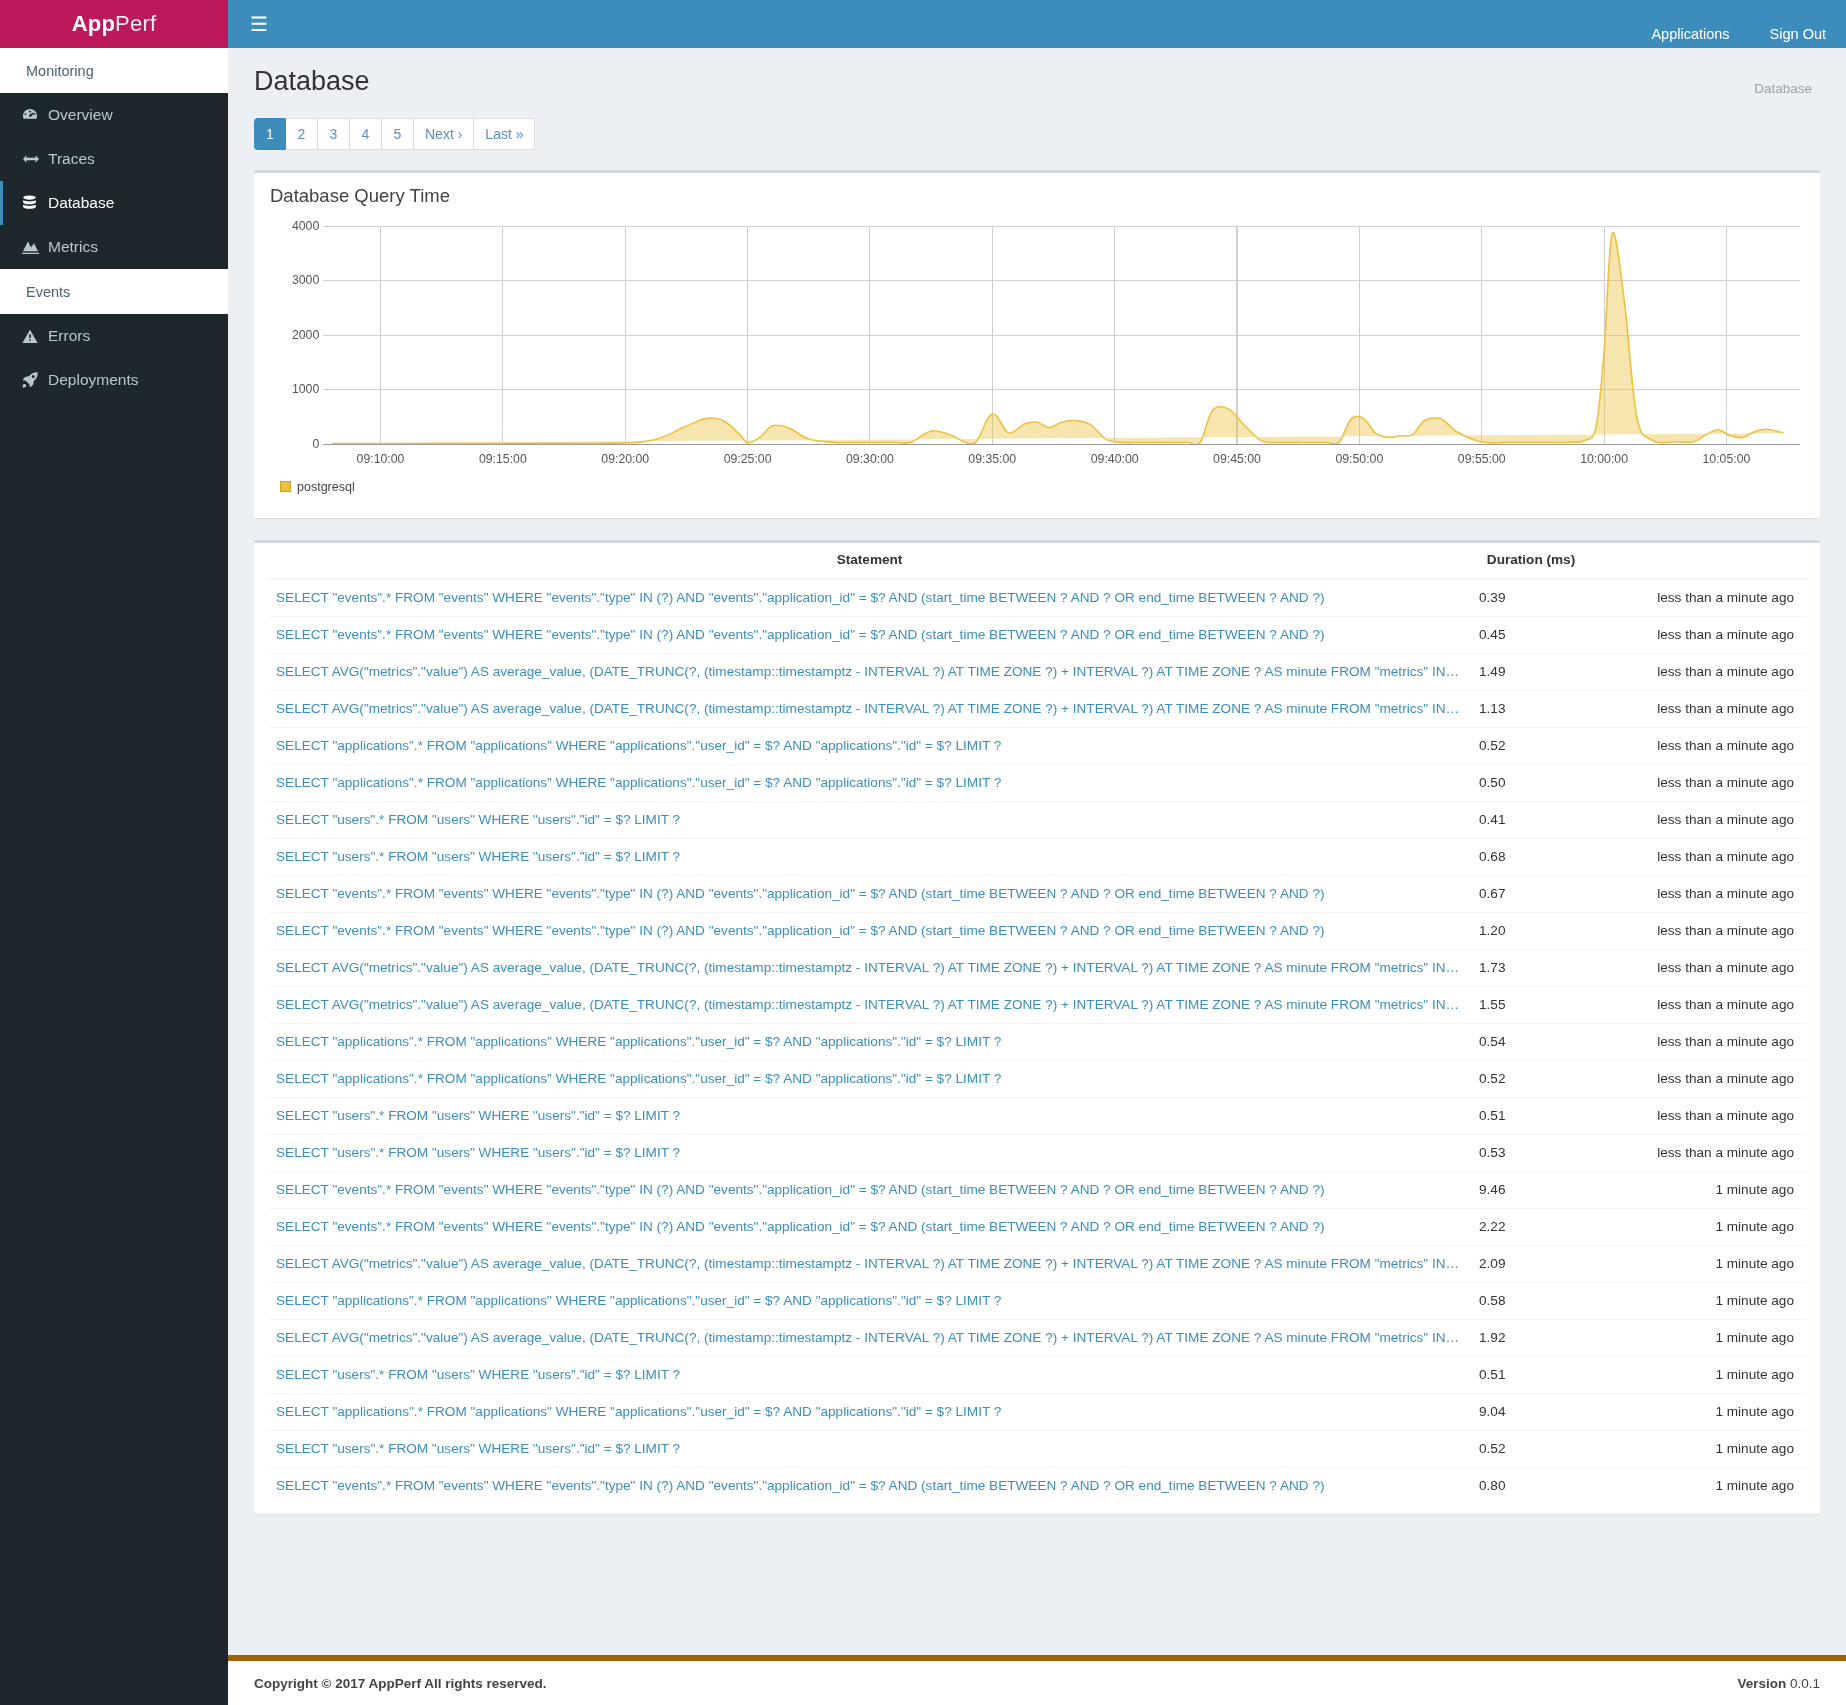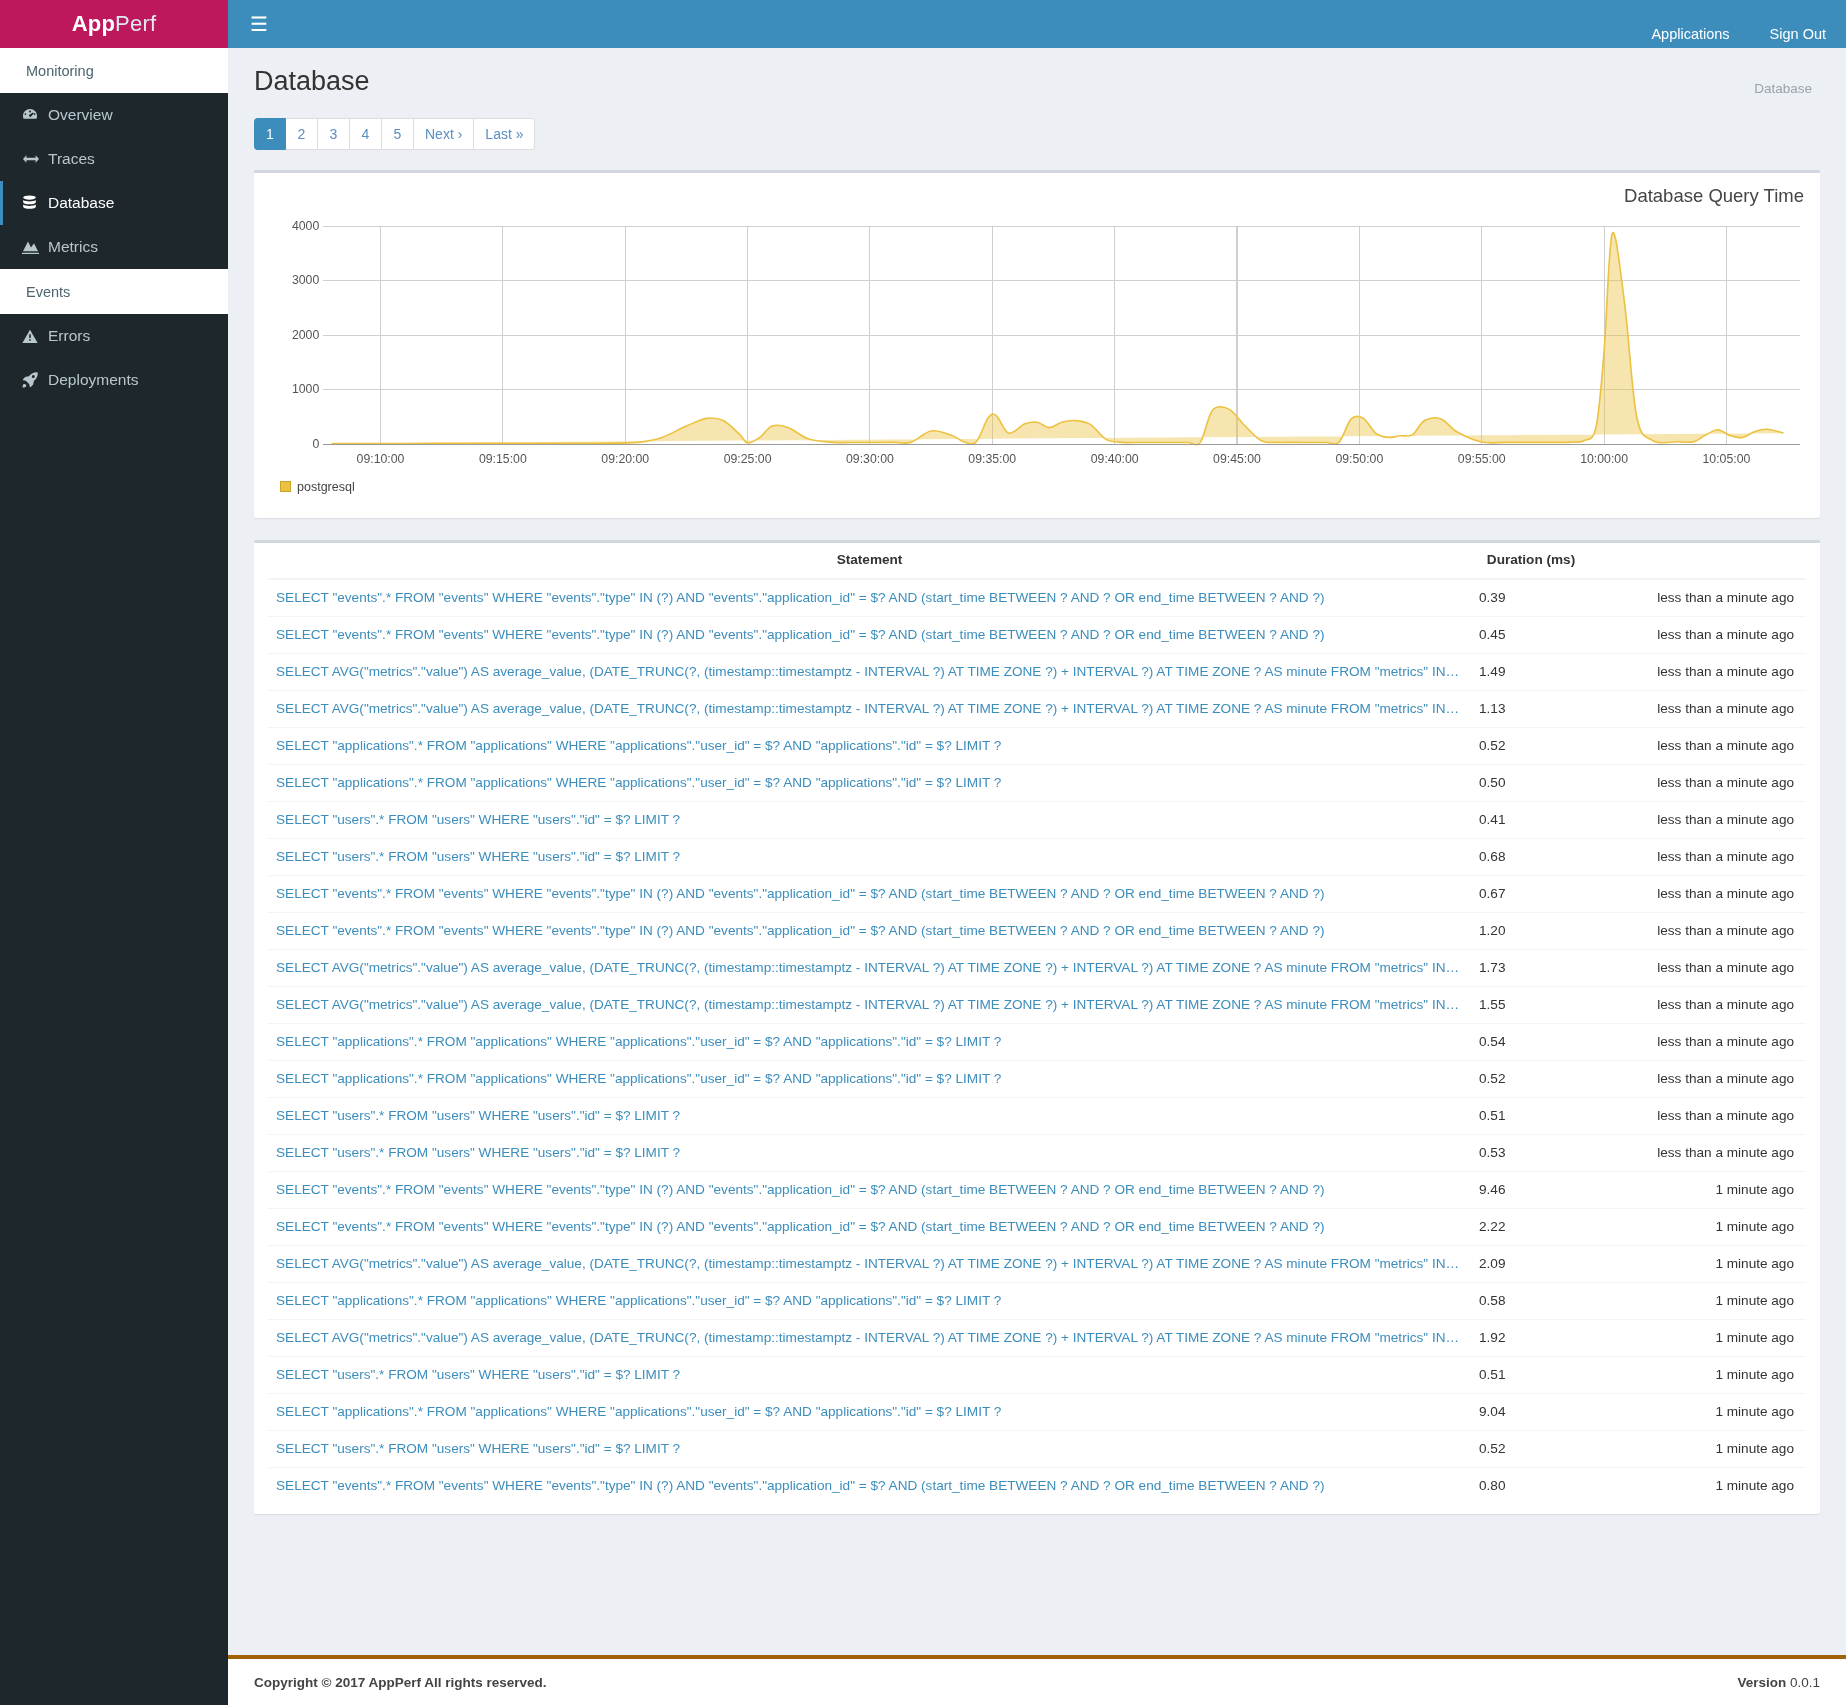--- a/index.html
+++ b/index.html
@@ -165,22 +165,21 @@
 
   
   .box {
     background: #fff;
     border-top: 3px solid #d2d6de;
     border-radius: 2px;
     box-shadow: 0 1px 1px rgba(0,0,0,0.08);
     margin-bottom: 22px;
   }
   .box-header {
-    padding: 14px 16px 12px 4px;
-    text-align: right;
+    padding: 14px 16px 12px 16px;
   }
   .box-title {
     font-size: 18.5px;
     color: #444;
     font-weight: 400;
     line-height: 1;
   }
   .box-body { padding: 0 14px 10px 14px; }
 
   
@@ -232,21 +231,21 @@
     text-overflow: ellipsis;
     white-space: nowrap;
   }
   table.qtable td.num { width: 120px; white-space: nowrap; color: #333; }
   table.qtable td.when { width: 215px; white-space: nowrap; color: #333; padding-right: 12px; }
   table.qtable th.when { padding-right: 12px; }
 
   
   .footer {
     background: #fff;
-    border-top: 4px solid #a16207;
+    border-top: 6px solid #a16207;
     padding: 15px 26px;
     display: flex;
     justify-content: space-between;
     align-items: center;
     font-size: 13.5px;
     color: #444;
     height: 50px;
   }
   .footer .copy strong { font-weight: bold; }
   .footer .ver strong { font-weight: bold; }

